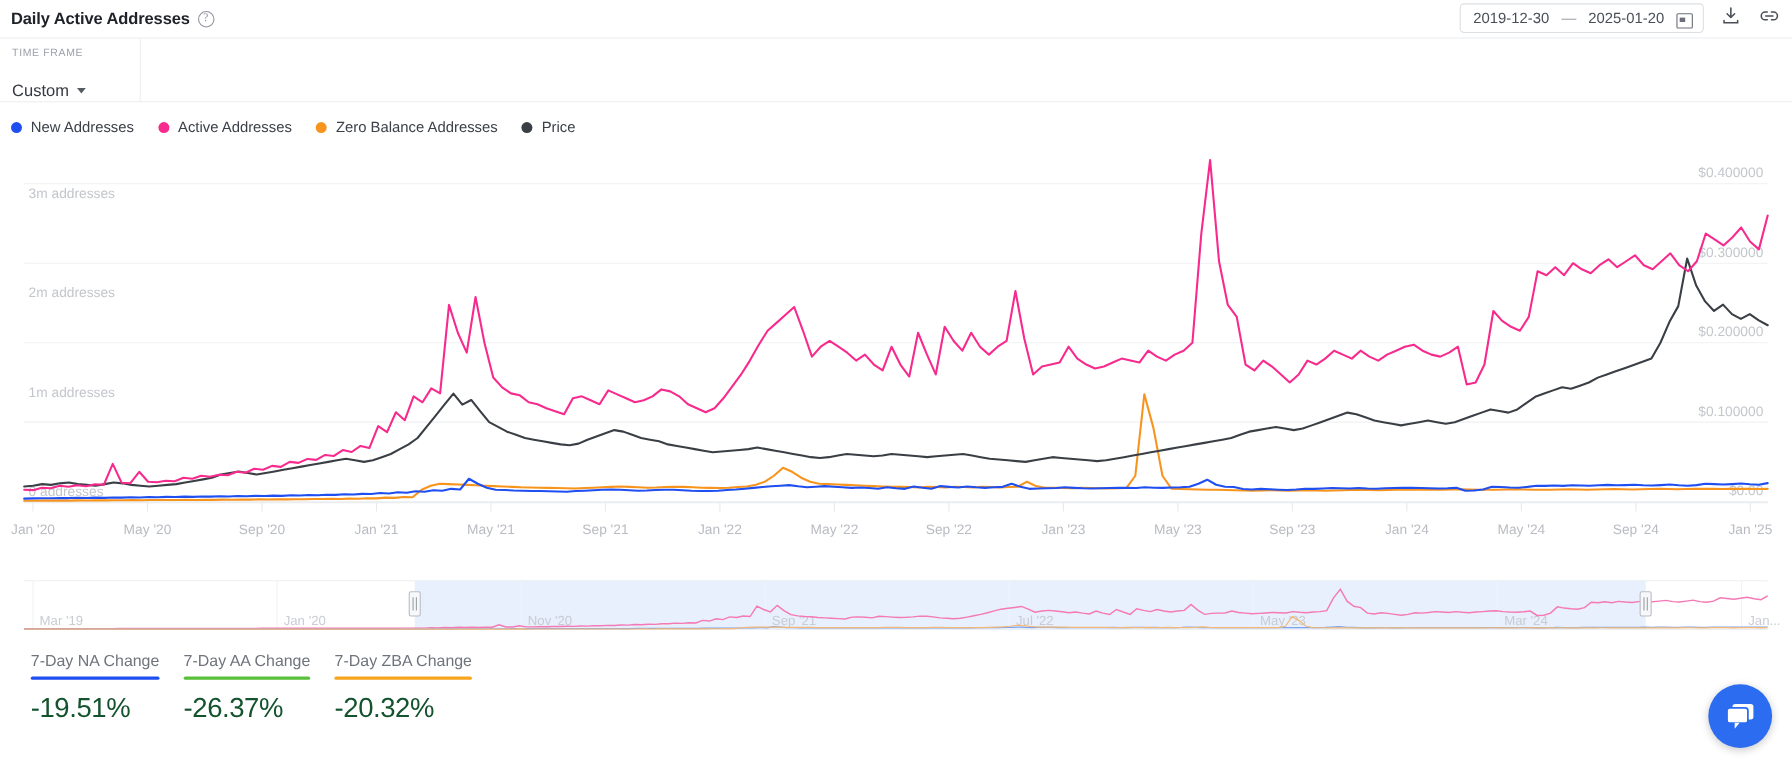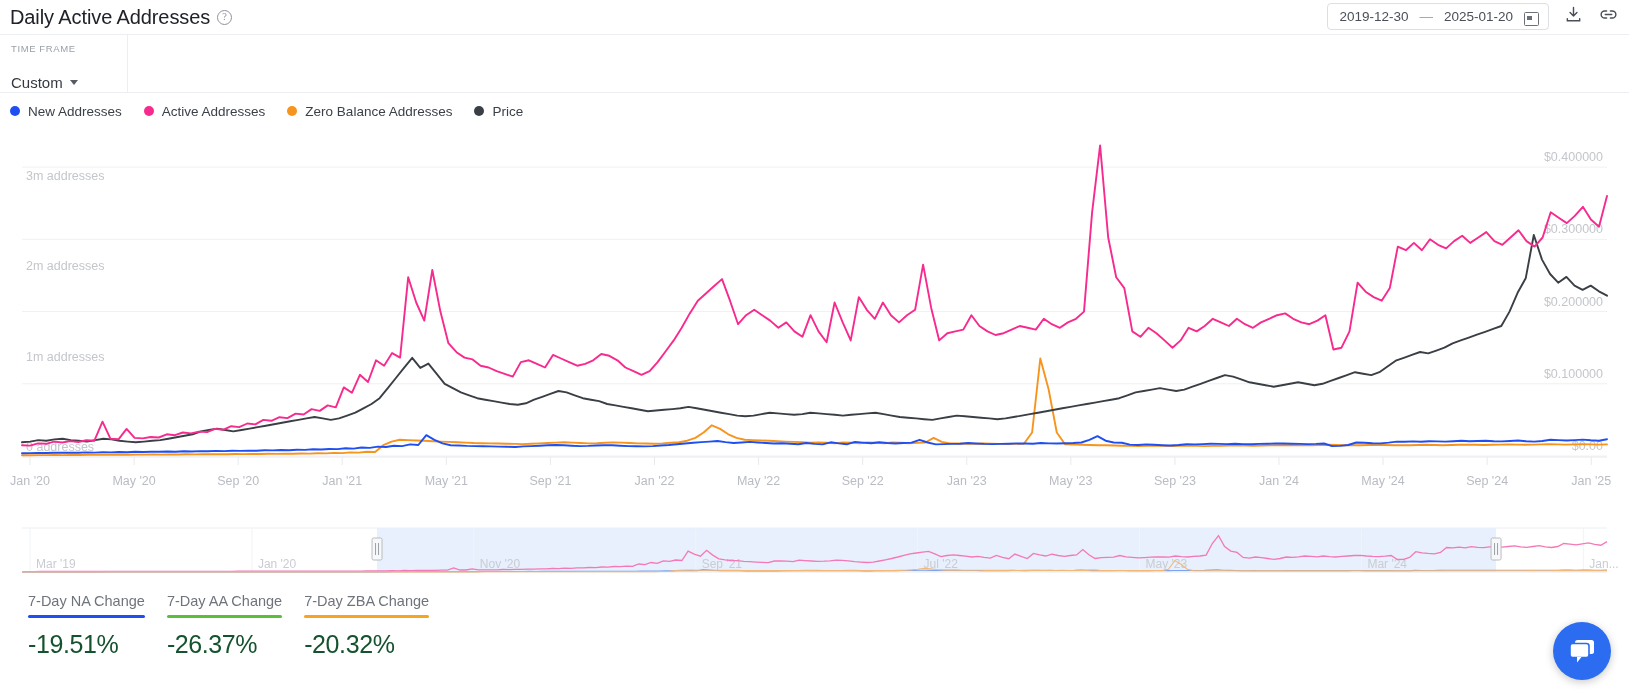--- a/index.html
+++ b/index.html
@@ -12,21 +12,21 @@
   }
   #app { position: relative; width: 1629px; height: 694px; background:#fff; }
 
   
   .header {
     position: absolute; top: 0; left: 0; width: 1629px; height: 34px;
     display: flex; align-items: center;
   }
   .title-wrap { display: flex; align-items: center; gap: 7px; padding-left: 10px; }
   .title {
-    font-size: 20px; font-weight: normal; color: #20222a; letter-spacing: -0.1px; text-align: center;
+    font-size: 15px; font-weight: bold; color: #20222a; letter-spacing: -0.1px; text-align: center;
   }
   .help-icon {
     width: 15px; height: 15px; border: 1.4px solid #8e939e; border-radius: 50%;
     color: #8e939e; font-size: 10.5px; line-height: 12px; text-align: center;
     display:inline-block; font-family:"Liberation Serif", serif;
   }
   .header-right {
     position: absolute; right: 10px; top: 3px;
     display: flex; align-items: flex-start; gap: 13px;
   }
@@ -60,21 +60,21 @@
   .tf-label { font-size: 9.5px; color: #9aa0a8; letter-spacing: 0.6px; }
   .tf-value {
     margin-top: 20px; font-size: 15px; color: #343840;
     display: flex; align-items: center; gap: 7px;
   }
   .chev { width:0;height:0;border-left:4.5px solid transparent;border-right:4.5px solid transparent;border-top:5.5px solid #555a63;}
 
   
   .legend {
     position: absolute; top: 99px; left: 10px;
-    display: flex; align-items: center; gap: 22px; height: 24px;
+    display: flex; align-items: flex-end; gap: 22px; height: 24px;
   }
   .leg-item { display:flex; align-items:center; gap: 8px; cursor:pointer; }
   .leg-dot { width: 10px; height: 10px; border-radius: 50%; }
   .leg-txt { font-size: 13.5px; color: #3c4048; }
 
   
   .chart-area { position: absolute; top: 131px; left: 0; width: 1629px; height: 377px; }
   .chart-svg { display:block; }
   .axis-lbl { font-size: 12.5px; fill: #c3c6cb; font-family:"Liberation Sans", sans-serif;}
   .axis-lbl-r { font-size: 12.5px; fill: #c3c6cb; font-family:"Liberation Sans", sans-serif; text-anchor:end;}

